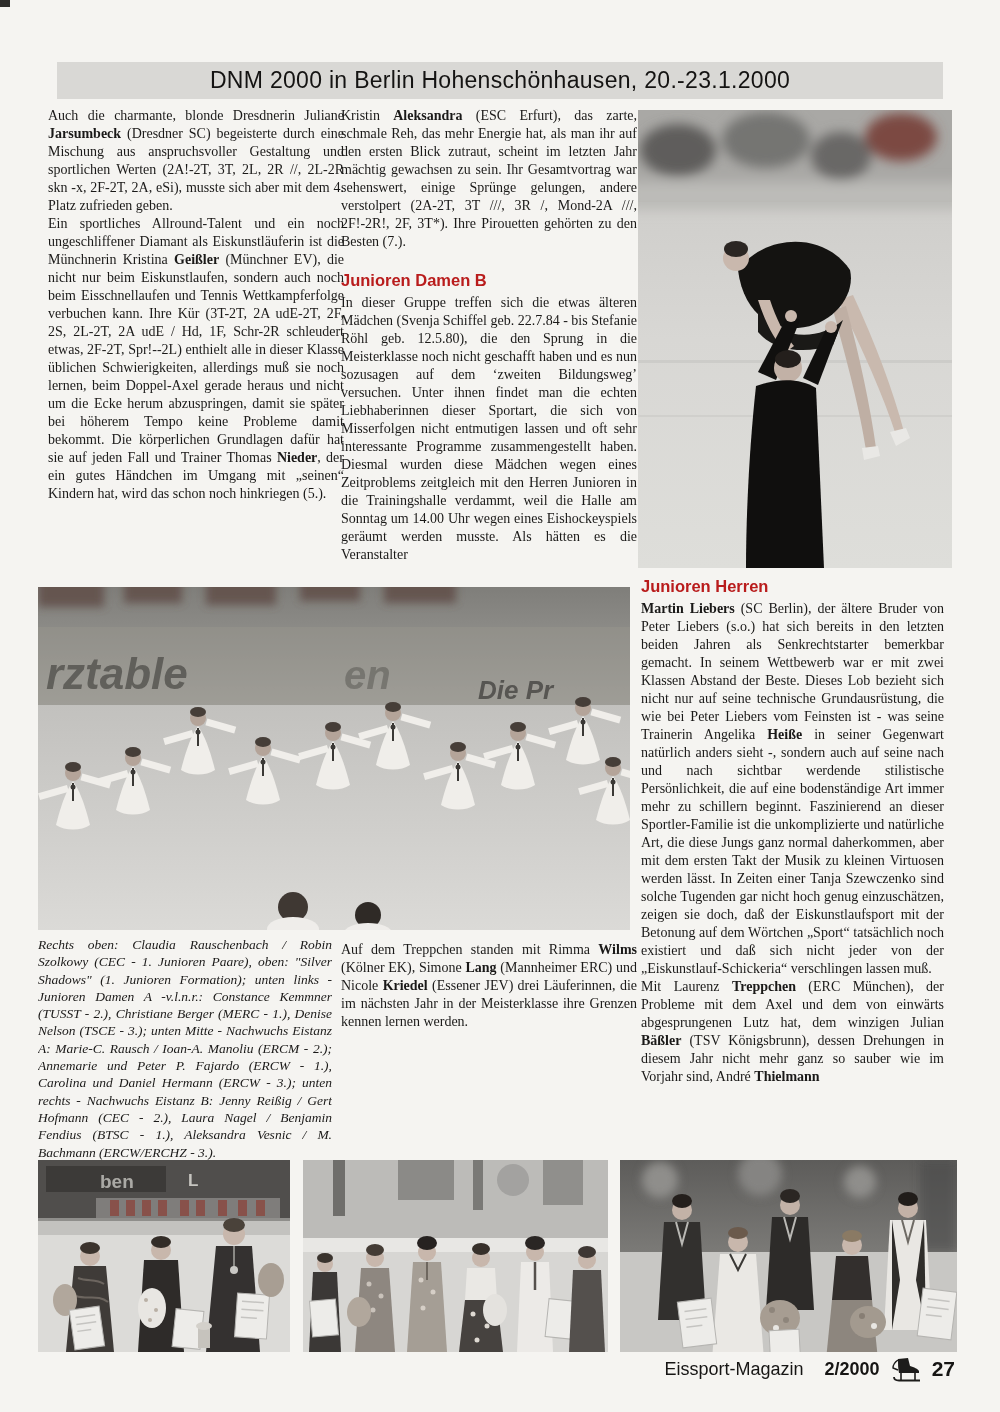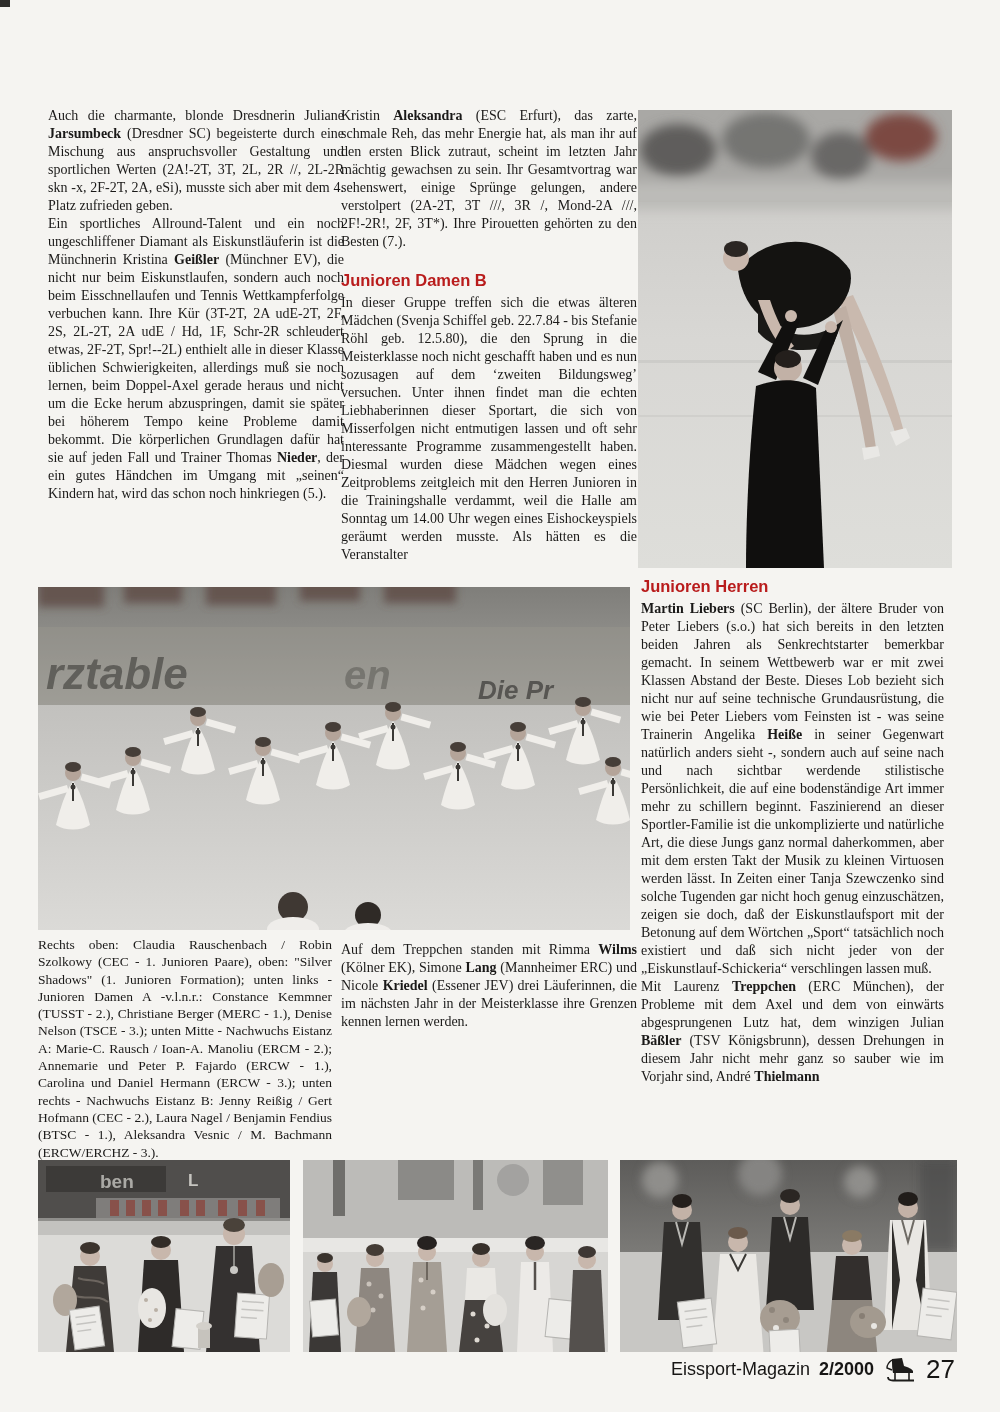--- a/index.html
+++ b/index.html
@@ -15,41 +15,44 @@
   .body-col p{margin:0;text-align:justify;}
   .body-col b{font-weight:bold;}
   #col1{left:48px;top:107px;width:296px;height:480px;}
   #col2a{left:341px;top:107px;width:296px;height:482px;}
   #col2b{left:341px;top:941px;width:296px;height:219px;}
   #col3{left:641px;top:577px;width:303px;height:584px;}
   .subhead{font-family:"Liberation Sans",sans-serif;font-weight:bold;
            font-size:16.5px;margin:20px 0 5px 0;color:#b91c1c;}
   .subhead.first{margin-top:0;}
   .caption{left:38px;top:936px;width:294px;height:226px;overflow:hidden;
-           font-size:13.5px;line-height:17.3px;text-align:justify;}
+           font-style:italic;font-size:13.5px;line-height:17.3px;text-align:justify;}
   .photo{display:block;background:#cfcecb;}
   #photoA{left:638px;top:110px;}
   #photoB{left:38px;top:587px;}
   #photoC{left:38px;top:1160px;}
   #photoD{left:303px;top:1160px;}
   #photoE{left:620px;top:1160px;}
   .footer{left:500px;top:1354px;width:455px;height:30px;
           display:flex;align-items:center;justify-content:flex-end;gap:9px;
           font-family:"Liberation Sans",sans-serif;font-size:18px;color:#161514;}
-  .footer .issue{font-weight:bold;}
-  .footer .pageno{font-weight:normal;font-size:26px;}
+  .footer .issue{font-weight:bold;margin-left:12px;}
+  .footer .pageno{font-weight:bold;font-size:21px;}
   .adtext{font-family:"Liberation Sans",sans-serif;font-style:italic;font-weight:bold;}
 </style>
 </head>
 <body>
 
 <div class="page">
 
   <div class="abs corner-mark"></div>
 
+  <div class="abs banner">
+    <span>DNM 2000 in Berlin Hohenschönhausen, 20.-23.1.2000</span>
+  </div>
 
   <div class="abs body-col" id="col1">
     <p><span>Auch die charmante, blonde Dresdnerin Juliane </span><b>Jarsumbeck</b><span> (Dresdner SC) begeisterte durch eine Mischung aus anspruchsvoller Gestaltung und sportlichen Werten (2A!-2T, 3T, 2L, 2R //, 2L-2R skn -x, 2F-2T, 2A, eSi), musste sich aber mit dem 4. Platz zufrieden geben.</span></p>
     <p><span>Ein sportliches Allround-Talent und ein noch ungeschliffener Diamant als Eiskunstläuferin ist die Münchnerin Kristina </span><b>Geißler</b><span> (Münchner EV), die nicht nur beim Eiskunstlaufen, sondern auch noch beim Eisschnellaufen und Tennis Wettkampferfolge verbuchen kann. Ihre Kür (3T-2T, 2A udE-2T, 2F, 2S, 2L-2T, 2A udE / Hd, 1F, Schr-2R schleudert etwas, 2F-2T, Spr!--2L) enthielt alle in dieser Klasse üblichen Schwierigkeiten, allerdings muß sie noch lernen, beim Doppel-Axel gerade heraus und nicht um die Ecke herum abzuspringen, damit sie später bei höherem Tempo keine Probleme damit bekommt. Die körperlichen Grundlagen dafür hat sie auf jeden Fall und Trainer Thomas </span><b>Nieder</b><span>, der ein gutes Händchen im Umgang mit „seinen“ Kindern hat, wird das schon noch hinkriegen (5.).</span></p>
   </div>
 
   <div class="abs body-col" id="col2a">
     <p><span>Kristin </span><b>Aleksandra</b><span> (ESC Erfurt), das zarte, schmale Reh, das mehr Energie hat, als man ihr auf den ersten Blick zutraut, scheint im letzten Jahr mächtig gewachsen zu sein. Ihr Gesamtvortrag war sehenswert, einige Sprünge gelungen, andere verstolpert (2A-2T, 3T ///, 3R /, Mond-2A ///, 2F!-2R!, 2F, 3T*). Ihre Pirouetten gehörten zu den Besten (7.).</span></p>
     <h3 class="subhead">Junioren Damen B</h3>
     <p><span>In dieser Gruppe treffen sich die etwas älteren Mädchen (Svenja Schiffel geb. 22.7.84 - bis Stefanie Röhl geb. 12.5.80), die den Sprung in die Meisterklasse noch nicht geschafft haben und es nun sozusagen auf dem ‘zweiten Bildungsweg’ versuchen. Unter ihnen findet man die echten Liebhaberinnen dieser Sportart, die sich von Misserfolgen nicht entmutigen lassen und oft sehr interessante Programme zusammengestellt haben. Diesmal wurden diese Mädchen wegen eines Zeitproblems zeitgleich mit den Herren Junioren in die Trainingshalle verdammt, weil die Halle am Sonntag um 14.00 Uhr wegen eines Eishockeyspiels geräumt werden musste. Als hätten es die Veranstalter</span></p>

